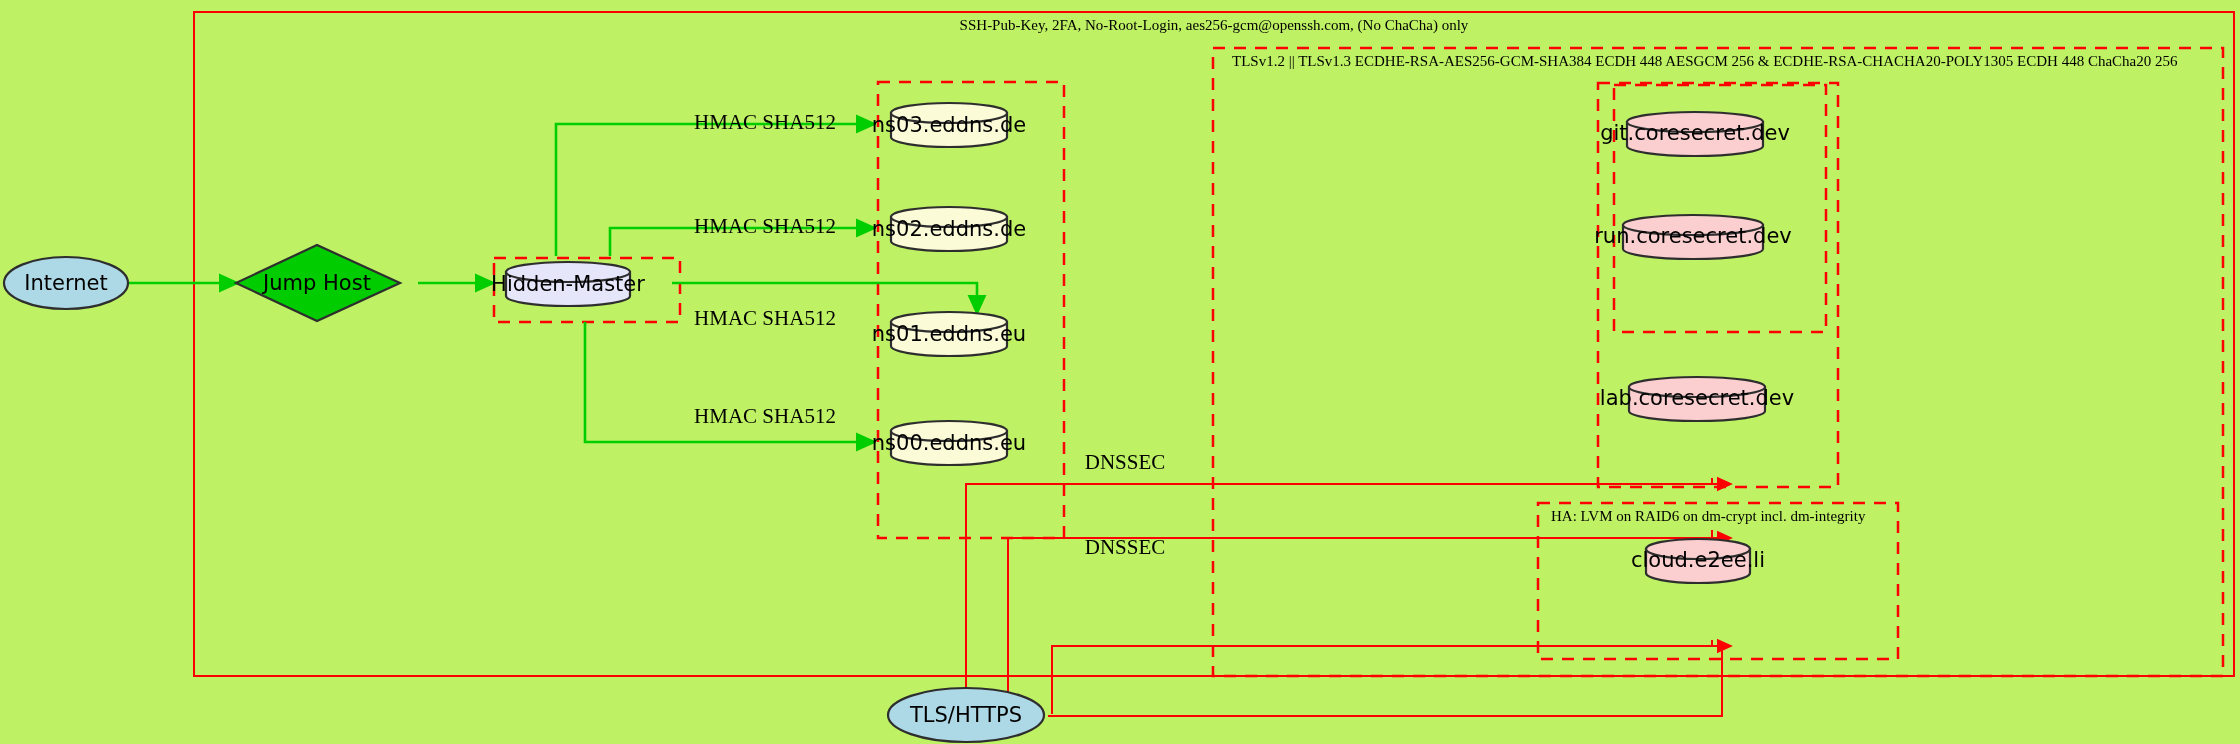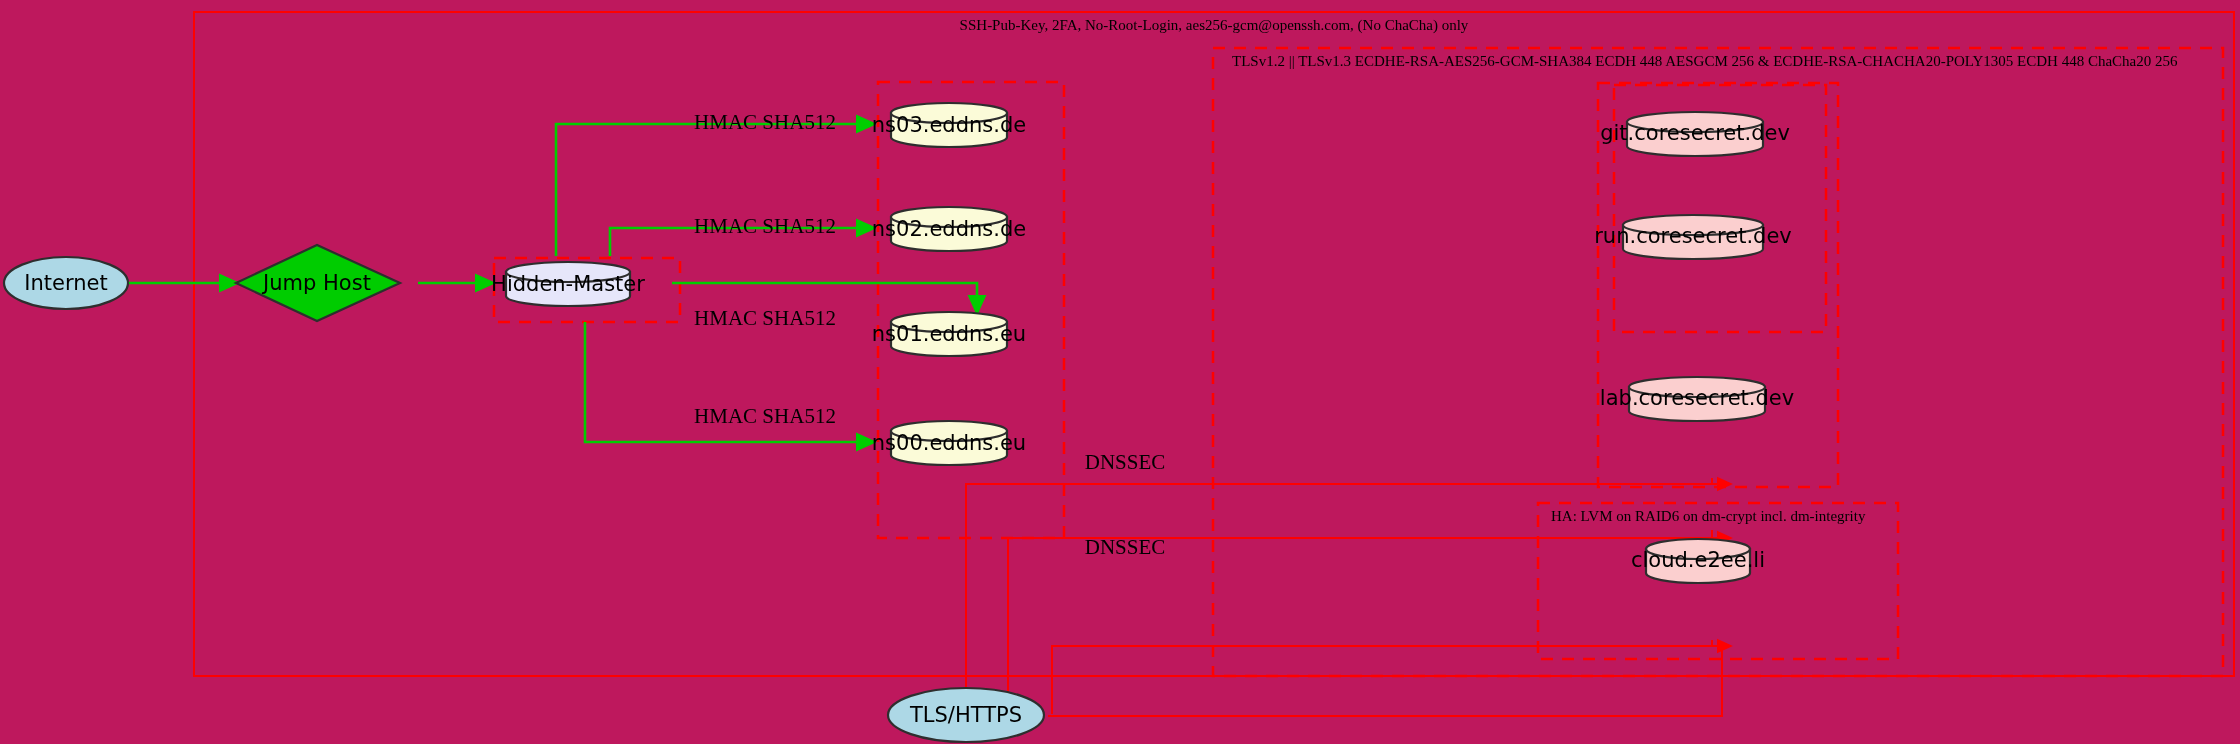--- a/index.html
+++ b/index.html
@@ -4,21 +4,21 @@
 <style>
   html, body {
     margin: 0;
     padding: 0;
     background: #ffffff;
   }
   #canvas-wrap {
     position: relative;
     width: 2240px;
     height: 744px;
-    background: #be185d;
+    background: #bef264;
     font-family: "Liberation Sans", sans-serif;
     text-decoration: underline;
   }
   svg#diagram {
     display: block;
     width: 2240px;
     height: 744px;
   }
   .node-label {
     font-family: "DejaVu Sans", sans-serif;

